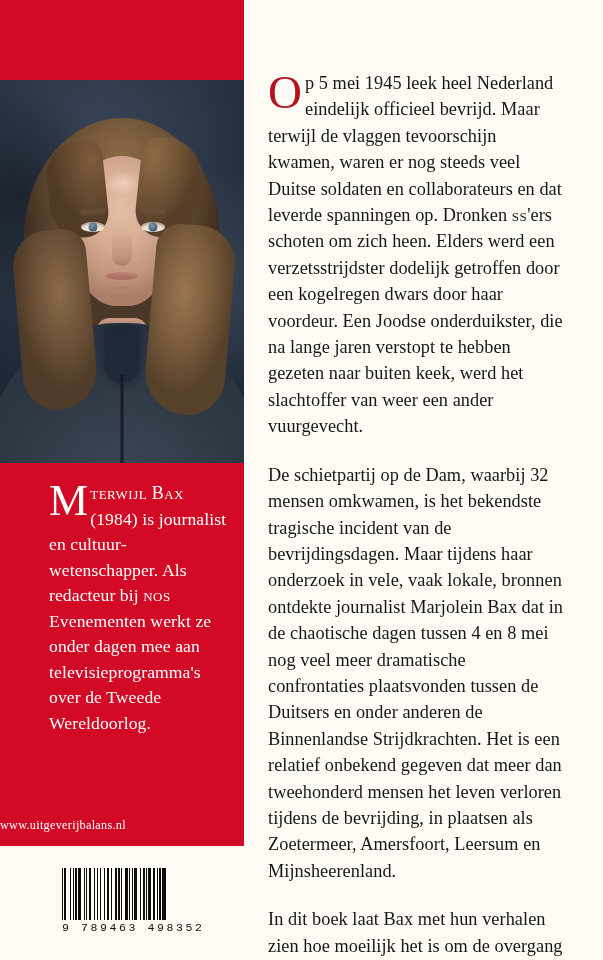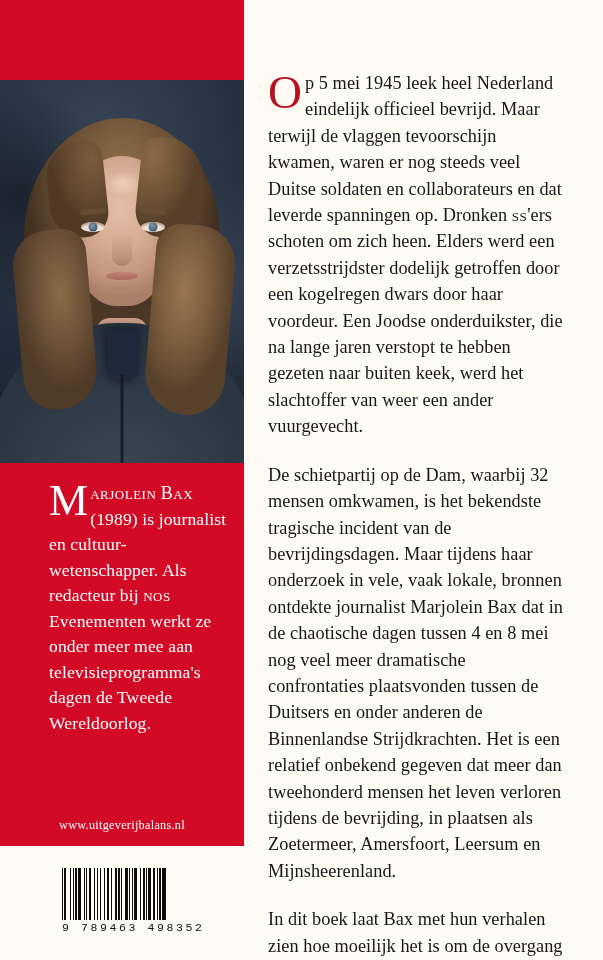--- a/index.html
+++ b/index.html
@@ -276,21 +276,20 @@
     font-variant: small-caps;
     font-size: 1.02em;
     letter-spacing: 0.5px;
   }
 
   #website-url {
     position: absolute;
     left: 0;
     top: 818px;
     width: 244px;
-    text-align: center;
     color: #ffffff;
     font-size: 12.2px;
     letter-spacing: 0.3px;
   }
 
   
   #barcode-area {
     position: absolute;
     left: 62px;
     top: 868px;
@@ -369,21 +368,21 @@
         <span class="iris"></span>
       </div>
     <div class="nose"></div>
     <div class="mouth"></div>
     <div class="chin-shadow"></div>
     <div class="hair-left-wave"></div>
     <div class="hair-right-wave"></div>
   </div>
 
   <div id="author-bio">
-    <span class="dropcap">M</span><span class="smallcaps">arjolein</span> <span class="smallcaps">Bax</span> <span>(1989)</span><span> is journalist en cultuur­wetenschapper. Als redacteur bij </span><span class="smallcaps">nos</span><span> Evenementen werkt ze onder meer mee aan televisieprogramma's dagen de Tweede Wereldoorlog.</span>
+    <span class="dropcap">M</span><span class="smallcaps">terwijl</span> <span class="smallcaps">Bax</span> <span>(1984)</span><span> is journalist en cultuur­wetenschapper. Als redacteur bij </span><span class="smallcaps">nos</span><span> Evenementen werkt ze onder dagen mee aan televisieprogramma's over de Tweede Wereldoorlog.</span>
   </div>
 
   <div id="website-url">www.uitgeverijbalans.nl</div>
 
   <div id="barcode-area">
     <div id="barcode-bars">
         <span style="width: 1.08px; background: rgb(13, 13, 13);"></span>
         <span style="width: 1.08px; background: transparent;"></span>
         <span style="width: 2.16px; background: rgb(13, 13, 13);"></span>
         <span style="width: 3.24px; background: transparent;"></span>

